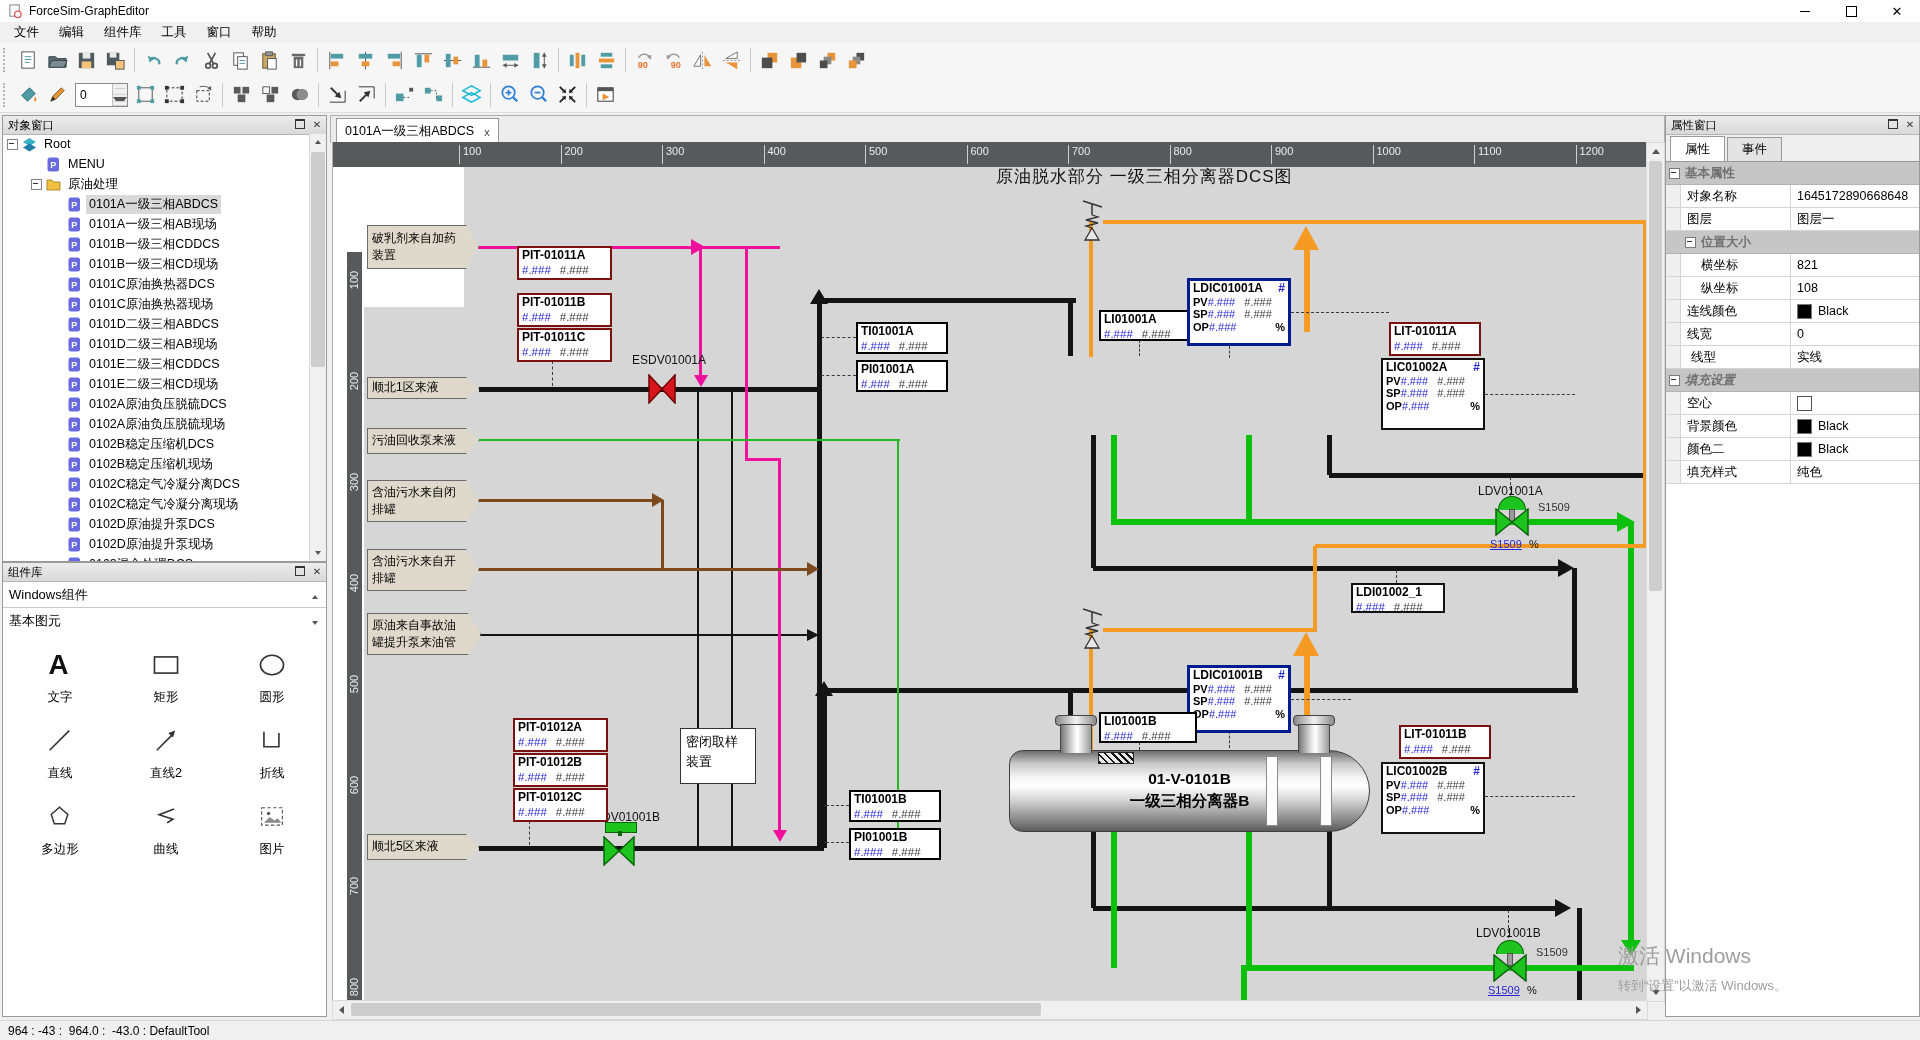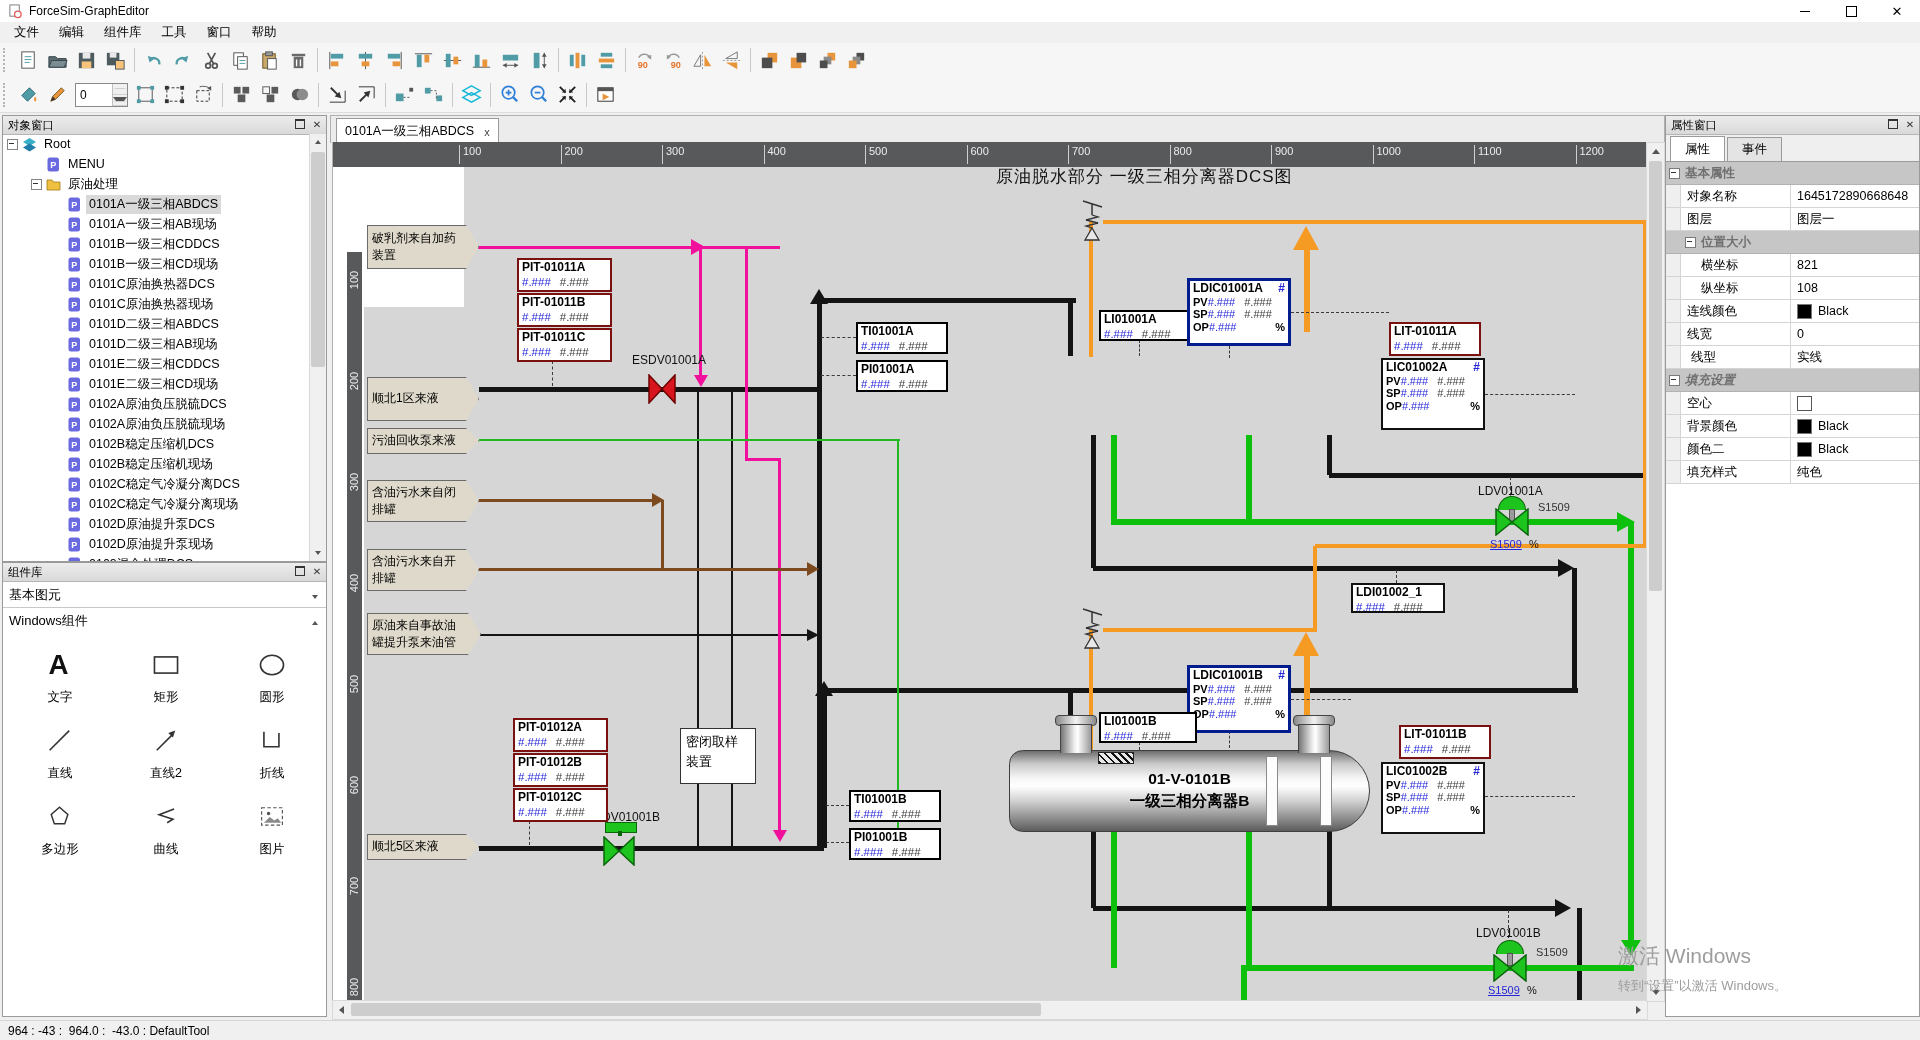--- a/index.html
+++ b/index.html
@@ -669,26 +669,26 @@
   <div class="phdr">
     <span>组件库</span>
     <div class="phbtns">
       <div class="phb">
           <div class="sq"></div>
         </div>
       <div class="phb">✕</div>
     </div>
   </div>
   <div class="libsec">
+    <span>Windows组件</span>
+    <span class="arrow"><span class="tri-u" style="display:inline-block"></span></span>
+  </div>
+  <div class="libsec">
     <span>基本图元</span>
     <span class="arrow"><span class="tri-d" style="display:inline-block"></span></span>
-  </div>
-  <div class="libsec">
-    <span>Windows组件</span>
-    <span class="arrow"><span class="tri-u" style="display:inline-block"></span></span>
   </div>
   <div id="lib-grid" style="position:absolute;left:0;top:70px;right:0;bottom:0;background:#fff">
       <div class="lib-cell" style="left: 6px; top: 10px;">
         <div class="lib-ic">
           <svg viewBox="0 0 26 26" width="30" height="30">
             <text x="3" y="21" font-size="24" font-weight="bold" fill="#111">A</text>
           </svg>
         </div>
         <div class="lib-lb">文字</div>
       </div>
@@ -939,21 +939,21 @@
   <div class="whitebox" style="left:347px;top:586px;width:76px;height:56px">
     <div>密闭取样</div>
     <div>装置</div>
   </div>
 
   <div id="flags-layer">
       <div class="flag" style="left: 34px; top: 83px; width: 112px; height: 44px;">
         <div>破乳剂来自加药</div>
         <div>装置</div>
       </div>
-      <div class="flag" style="left: 34px; top: 235px; width: 112px; height: 44px;">
+      <div class="flag" style="left: 34px; top: 235px; width: 112px; height: 22px;">
         <div>顺北1区来液</div>
       </div>
       <div class="flag" style="left: 34px; top: 286px; width: 112px; height: 26px;">
         <div>污油回收泵来液</div>
       </div>
       <div class="flag" style="left: 34px; top: 338px; width: 112px; height: 42px;">
         <div>含油污水来自闭</div>
         <div>排罐</div>
       </div>
       <div class="flag" style="left: 34px; top: 407px; width: 112px; height: 42px;">
@@ -962,21 +962,21 @@
       </div>
       <div class="flag" style="left: 34px; top: 471px; width: 114px; height: 42px;">
         <div>原油来自事故油</div>
         <div>罐提升泵来油管</div>
       </div>
       <div class="flag" style="left: 34px; top: 692px; width: 112px; height: 26px;">
         <div>顺北5区来液</div>
       </div>
     </div>
   <div id="inst-layer">
-      <div class="inst b-red" style="left: 184px; top: 116px; width: 95px; height: 34px;">
+      <div class="inst b-red" style="left: 184px; top: 104px; width: 95px; height: 34px;">
         <div class="t">
           <span>PIT-01011A</span>
         </div>
         <div class="vals"><span class="v1">#.###</span><span class="v2">#.###</span></div>
       </div>
       <div class="inst b-red" style="left: 184px; top: 151px; width: 95px; height: 34px;">
         <div class="t">
           <span>PIT-01011B</span>
         </div>
         <div class="vals"><span class="v1">#.###</span><span class="v2">#.###</span></div>

